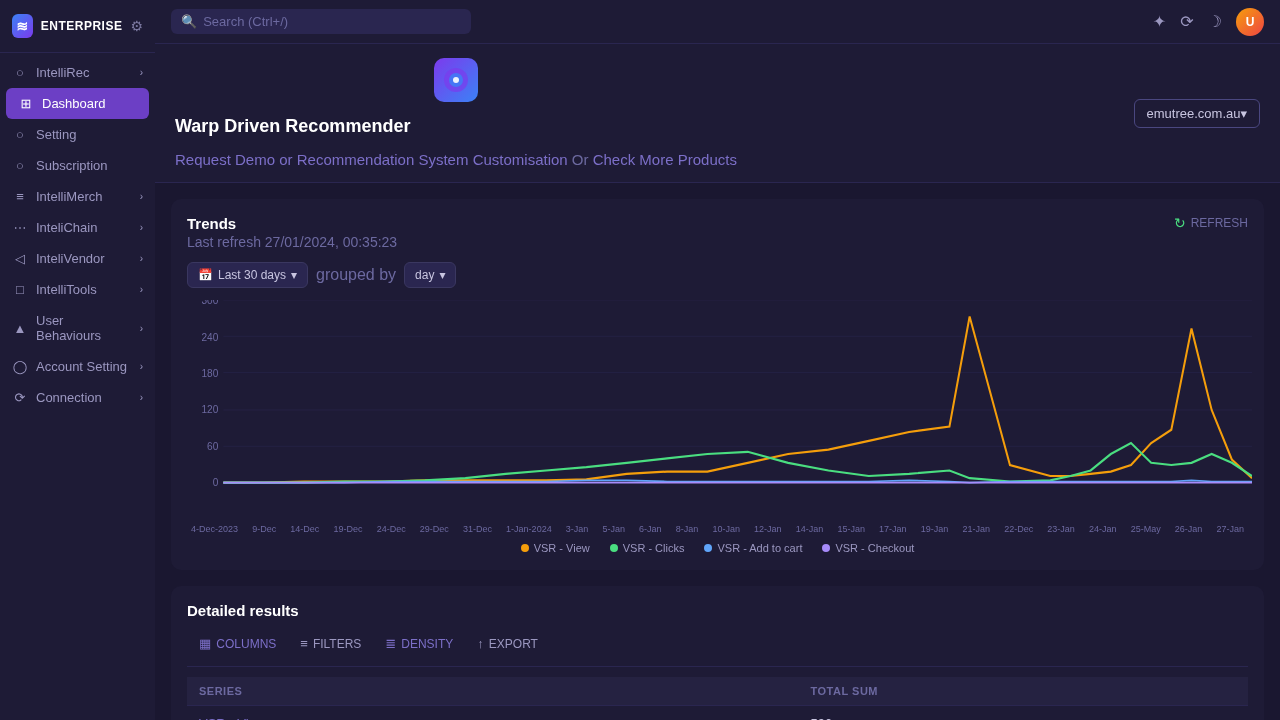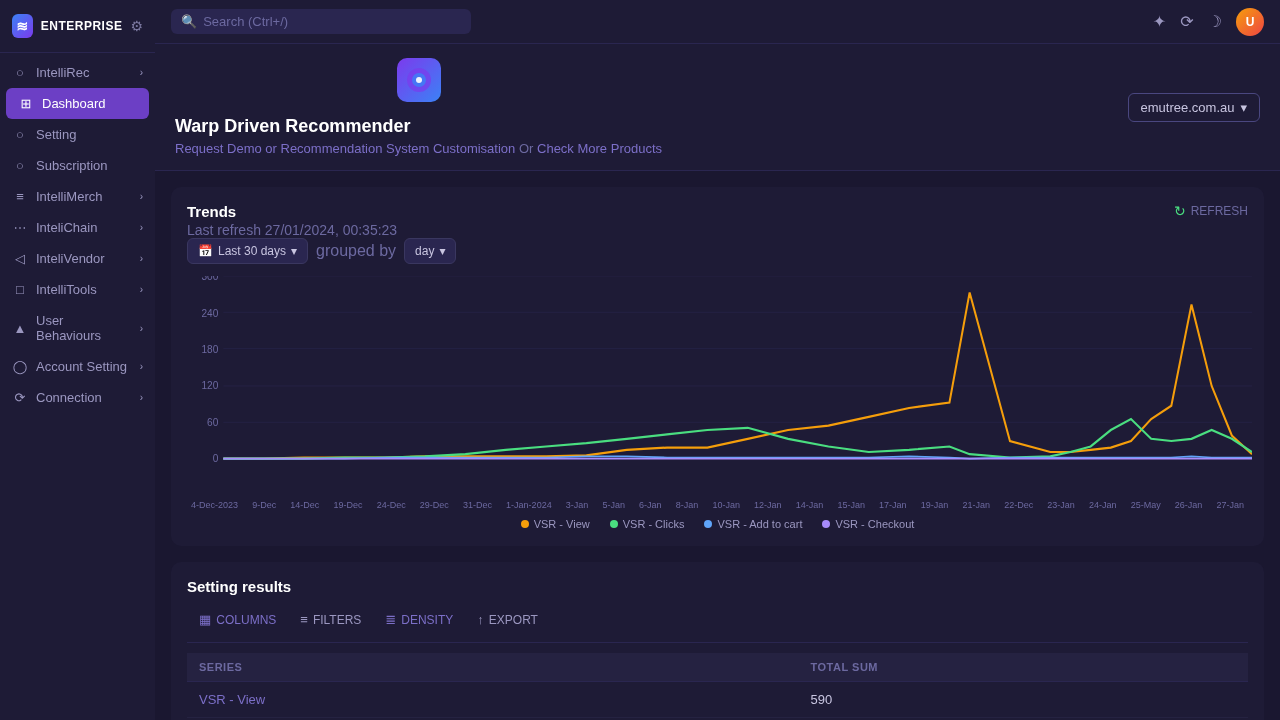--- a/index.html
+++ b/index.html
@@ -107,39 +107,39 @@
       border-bottom: 1px solid #2a2650;
     }
     .page-header-left { display: flex; align-items: center; gap: 14px; flex-direction: column; }
     .app-icon {
       width: 44px; height: 44px; border-radius: 10px;
       background: linear-gradient(135deg, #7c3aed, #3b82f6);
       display: flex; align-items: center; justify-content: center;
       font-size: 20px;
     }
     .page-title { font-size: 18px; font-weight: 600; color: white; }
-    .page-subtitle { font-size: 13px; color: #6c69a0; margin-top: 4px; }
+    .page-subtitle { font-size: 15px; color: #6c69a0; margin-top: 14px; }
     .page-subtitle a { color: #7c6fc8; text-decoration: none; }
     .domain-selector {
-      display: flex; align-items: center; gap: 6px;
+      display: flex; align-items: center; gap: 0;
       border: 1px solid #4a4780;
       border-radius: 6px; padding: 6px 12px;
       color: #c8c5e0; font-size: 13px; cursor: pointer;
       background: transparent;
     }
 
     
     .section {
       margin: 16px; background: #1e1b36; border-radius: 10px; padding: 16px;
     }
     .section-title { font-size: 15px; font-weight: 600; color: white; }
     .section-subtitle { font-size: 14px; color: #6c69a0; margin-top: 2px; }
 
     .trends-header {
-      display: flex; align-items: flex-start; justify-content: space-between; 
+      display: flex; align-items: flex-start; justify-content: space-between; margin-bottom: 12px;
     }
     .refresh-btn {
       display: flex; align-items: center; gap: 5px;
       color: #6c69a0; font-size: 12px; cursor: pointer; border: none; background: none;
     }
     .refresh-icon { color: #4ade80; font-size: 14px; }
 
     .filters-row {
       display: flex; align-items: center; gap: 8px; margin-bottom: 12px;
     }
@@ -399,21 +399,21 @@
           <span>VSR - Add to cart</span>
         </div>
         <div class="legend-item">
           <div class="legend-dot" style="background:#a78bfa"></div>
           <span>VSR - Checkout</span>
         </div>
       </div>
     </div>
 
     <div class="section">
-      <div class="section-title" style="margin-bottom:12px;">Setting results</div>
+      <div class="section-title" style="margin-bottom:12px;">Detailed results</div>
 
       <div class="toolbar">
         <button class="toolbar-btn">
           <span class="icon" style="color:#7c6fc8">▦</span>
           <span style="color:#7c6fc8">COLUMNS</span>
         </button>
         <button class="toolbar-btn">
           <span class="icon">≡</span>
           <span>FILTERS</span>
         </button>

